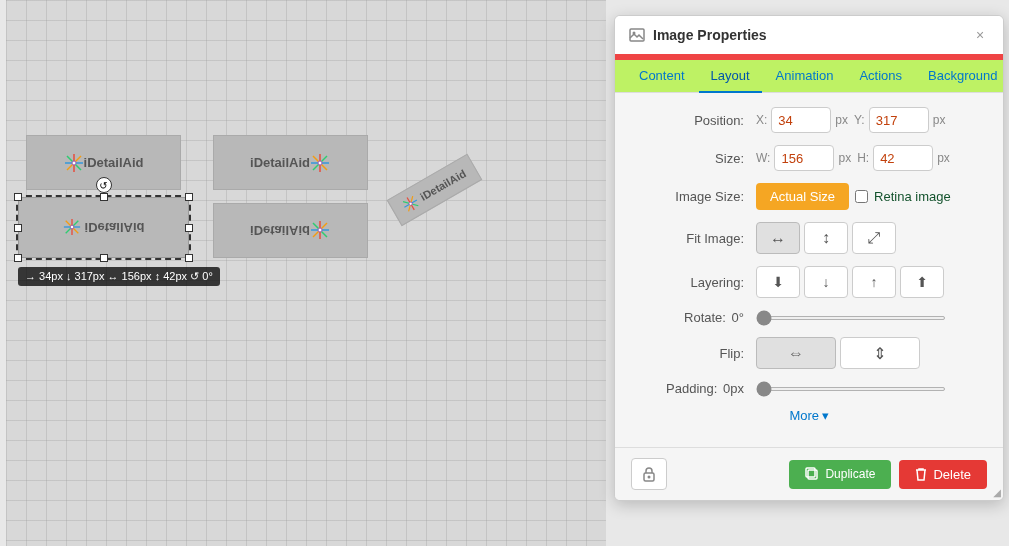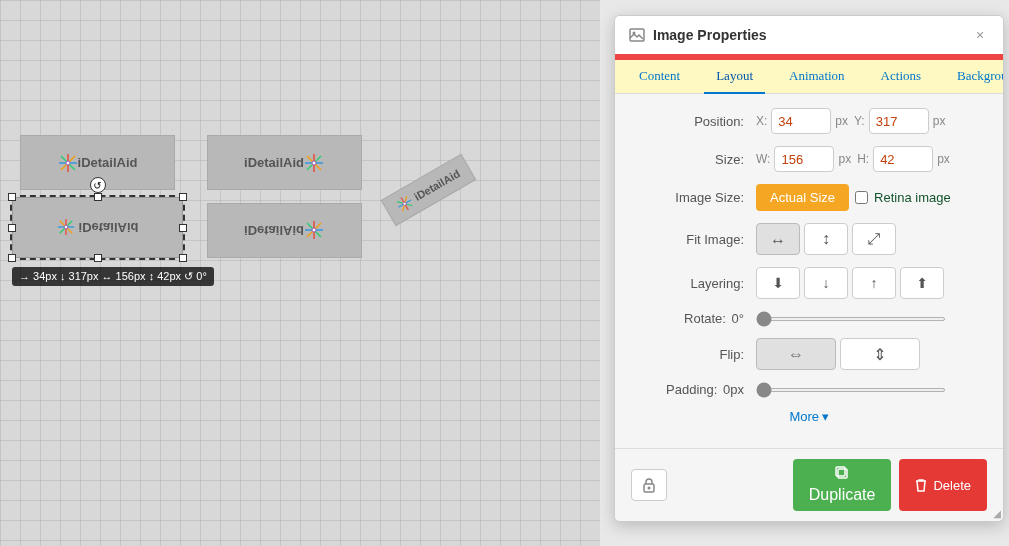--- a/index.html
+++ b/index.html
@@ -9,21 +9,21 @@
       background: #e8e8e8;
       width: 1009px;
       height: 546px;
       overflow: hidden;
       position: relative;
     }
 
     
     .canvas-area {
       position: absolute;
-      top: 0; left: 0;
+      top: 0; left: 6px;
       width: 600px;
       height: 546px;
       background-color: #d8d8d8;
       background-image:
         linear-gradient(rgba(150,150,150,0.3) 1px, transparent 1px),
         linear-gradient(90deg, rgba(150,150,150,0.3) 1px, transparent 1px);
       background-size: 20px 20px;
       overflow: hidden;
     }
 
@@ -146,25 +146,24 @@
       justify-content: center;
       color: #999;
       cursor: pointer;
       font-size: 14px;
       border-radius: 50%;
     }
 
     
     .tabs {
       display: flex;
-      background: #fef9c3;
+      background: #bef264;
       border-bottom: 1px solid #ddd;
       padding: 0 12px;
-      gap: 12px;
-      font-family: Liberation Serif, serif;
+      gap: 2px;
     }
 
     .tab {
       padding: 8px 12px;
       font-size: 13px;
       color: #0077cc;
       cursor: pointer;
       border-bottom: 2px solid transparent;
       margin-bottom: -1px;
     }
@@ -333,27 +332,26 @@
       font-size: 14px;
       color: #888;
     }
 
     .btn-duplicate {
       background: #4caf50;
       color: white;
       border: none;
       border-radius: 4px;
       padding: 7px 16px;
-      font-size: 16px;
+      font-size: 12px;
       cursor: pointer;
       display: flex;
       align-items: center;
       gap: 6px;
       font-weight: 500;
-      flex-direction: column;
     }
 
     .btn-delete {
       background: #e53935;
       color: white;
       border: none;
       border-radius: 4px;
       padding: 7px 16px;
       font-size: 13px;
       cursor: pointer;

